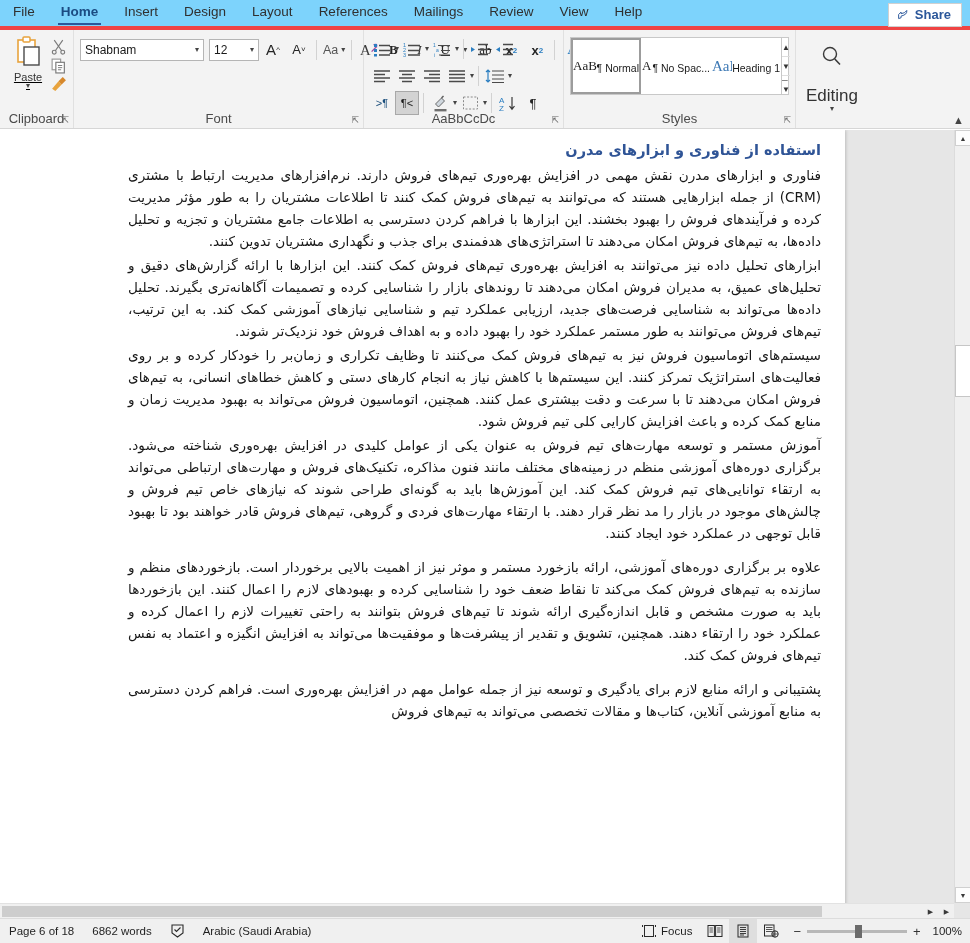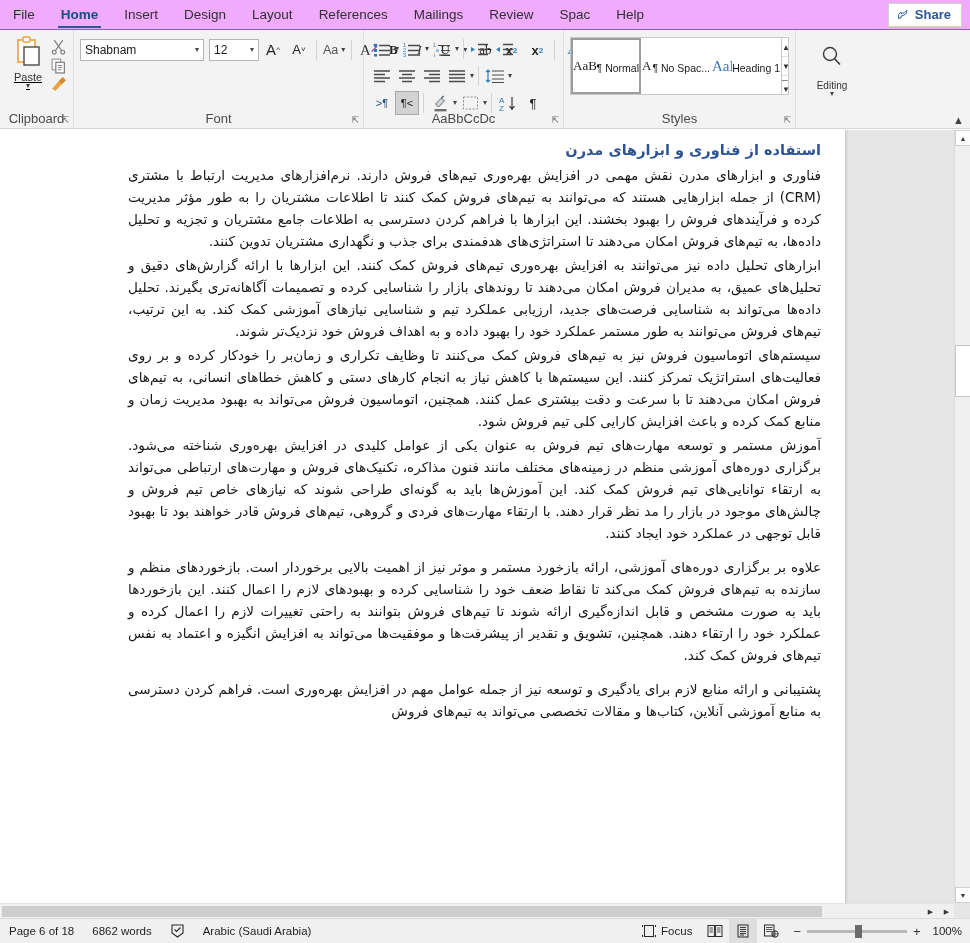--- a/index.html
+++ b/index.html
@@ -7,25 +7,25 @@
     margin: 0; padding: 0;
     width: 970px; height: 943px;
     overflow: hidden;
     font-family: "Liberation Sans", sans-serif;
     background: #ffffff;
   }
 
   
   #tabbar {
     height: 30px;
-    background: #f0abfc;
+    background: #7dd3fc;
     display: flex;
     align-items: flex-end;
     position: relative;
-    border-bottom: 1px solid #ef4444;
+    border-bottom: 4px solid #ef4444;
   }
   .tab {
     font-size: 13.5px;
     color: #303030;
     padding: 4px 13px 7px 13px;
     cursor: default;
     white-space: nowrap;
     position: relative;
   }
   .tab.active { color: #1b4b82; font-weight: bold; }
@@ -131,21 +131,21 @@
   .style-name { font-size: 10.5px; color: #1a1a1a; margin-top: 4px; white-space: nowrap; }
   #gal-scroll { width: 16px; display:flex; flex-direction: column;
                 border-left: 1px solid #c8c8c8; }
   .gs { flex:1; display:flex; align-items:center; justify-content:center;
         font-size: 8px; color:#333; border-bottom:1px solid #dedede; cursor: default; }
 
   
   #grp-editing { width: 72px; border-right: none; }
   #editing-btn { display:flex; flex-direction:column; align-items:center;
                  padding-top: 8px; cursor: default; }
-  #editing-lbl { font-size: 10px; color: #333; margin-top: 10px; }
+  #editing-lbl { font-size: 17px; color: #333; margin-top: 16px; }
   #ribbon-collapse { position:absolute; right: 6px; bottom: 2px;
                      font-size: 11px; color:#444; cursor: default; }
 
   
   #docarea {
     position: absolute;
     top: 130px; left: 0; right: 0; bottom: 25px;
     background: #e6e6e6;
     overflow: hidden;
   }
@@ -232,21 +232,21 @@
 
 <div id="tabbar">
   <div class="tab"><span>File</span></div>
   <div class="tab active"><span>Home</span></div>
   <div class="tab"><span>Insert</span></div>
   <div class="tab"><span>Design</span></div>
   <div class="tab"><span>Layout</span></div>
   <div class="tab"><span>References</span></div>
   <div class="tab"><span>Mailings</span></div>
   <div class="tab"><span>Review</span></div>
-  <div class="tab"><span>Spac</span></div>
+  <div class="tab"><span>View</span></div>
   <div class="tab"><span>Help</span></div>
 
   <div id="share-btn">
     <span>
       <svg width="13" height="13" viewBox="0 0 16 16">
           <path d="M2 13 L2 8 L5 5 L5 7 Q10 6.5 12 3 Q13 8 5 10 L5 12 Z" fill="none" stroke="#2b579a" stroke-width="1.2"></path>
         </svg>
     </span>
     <span>Share</span>
   </div>

